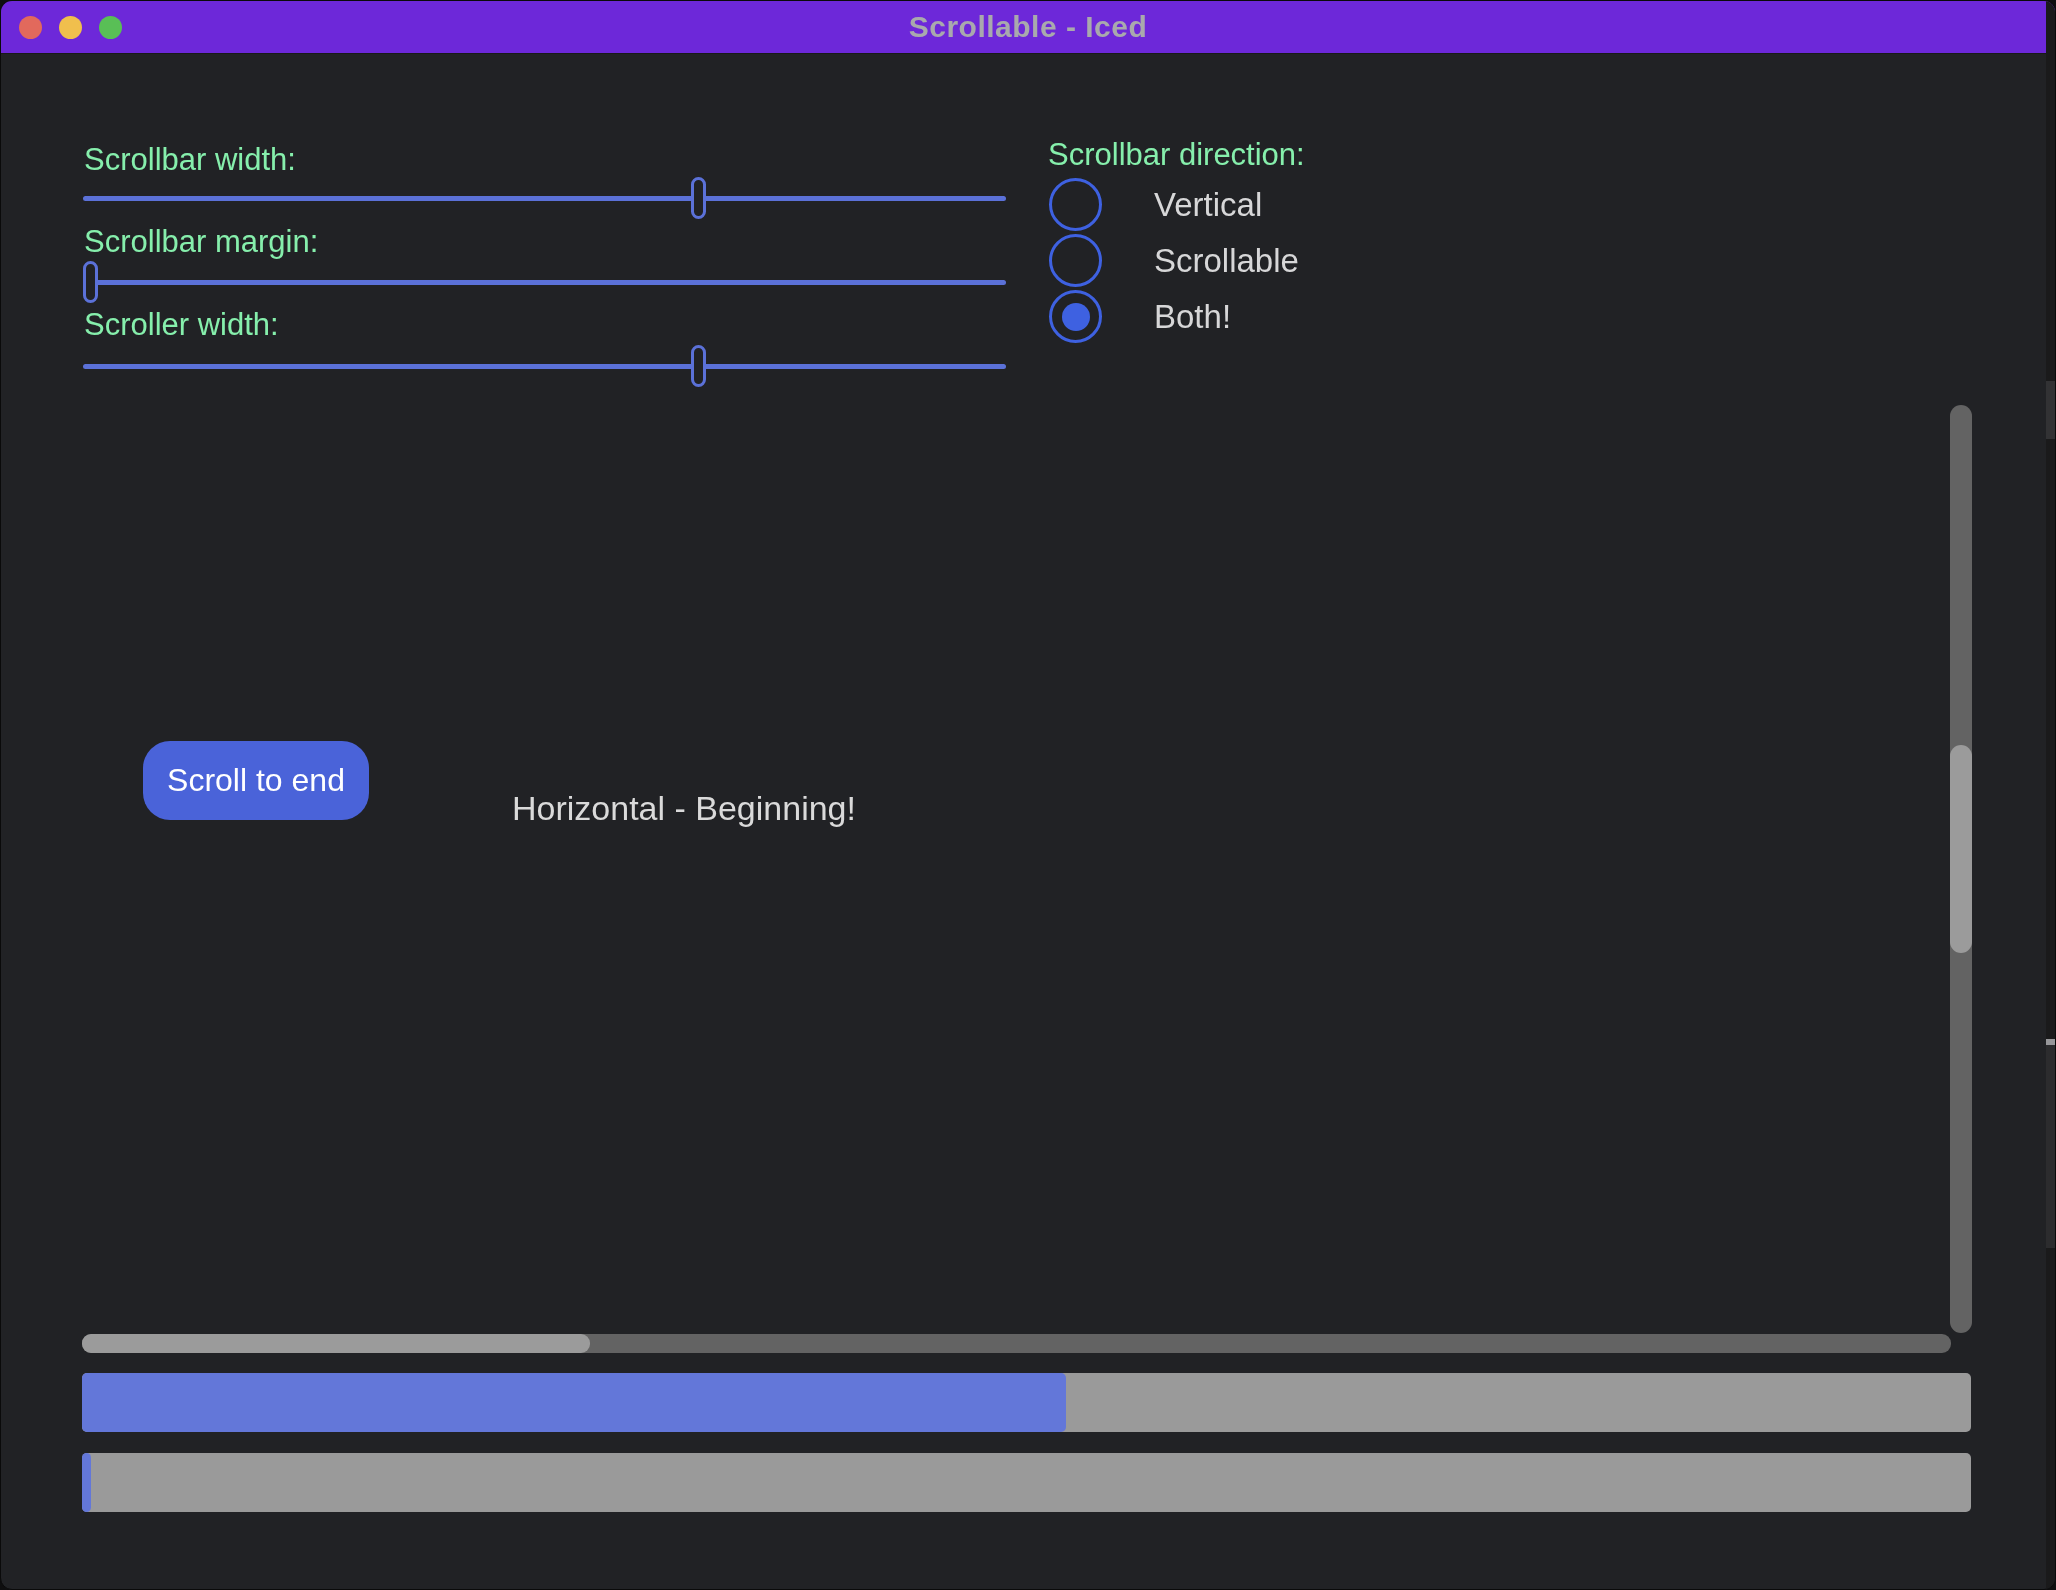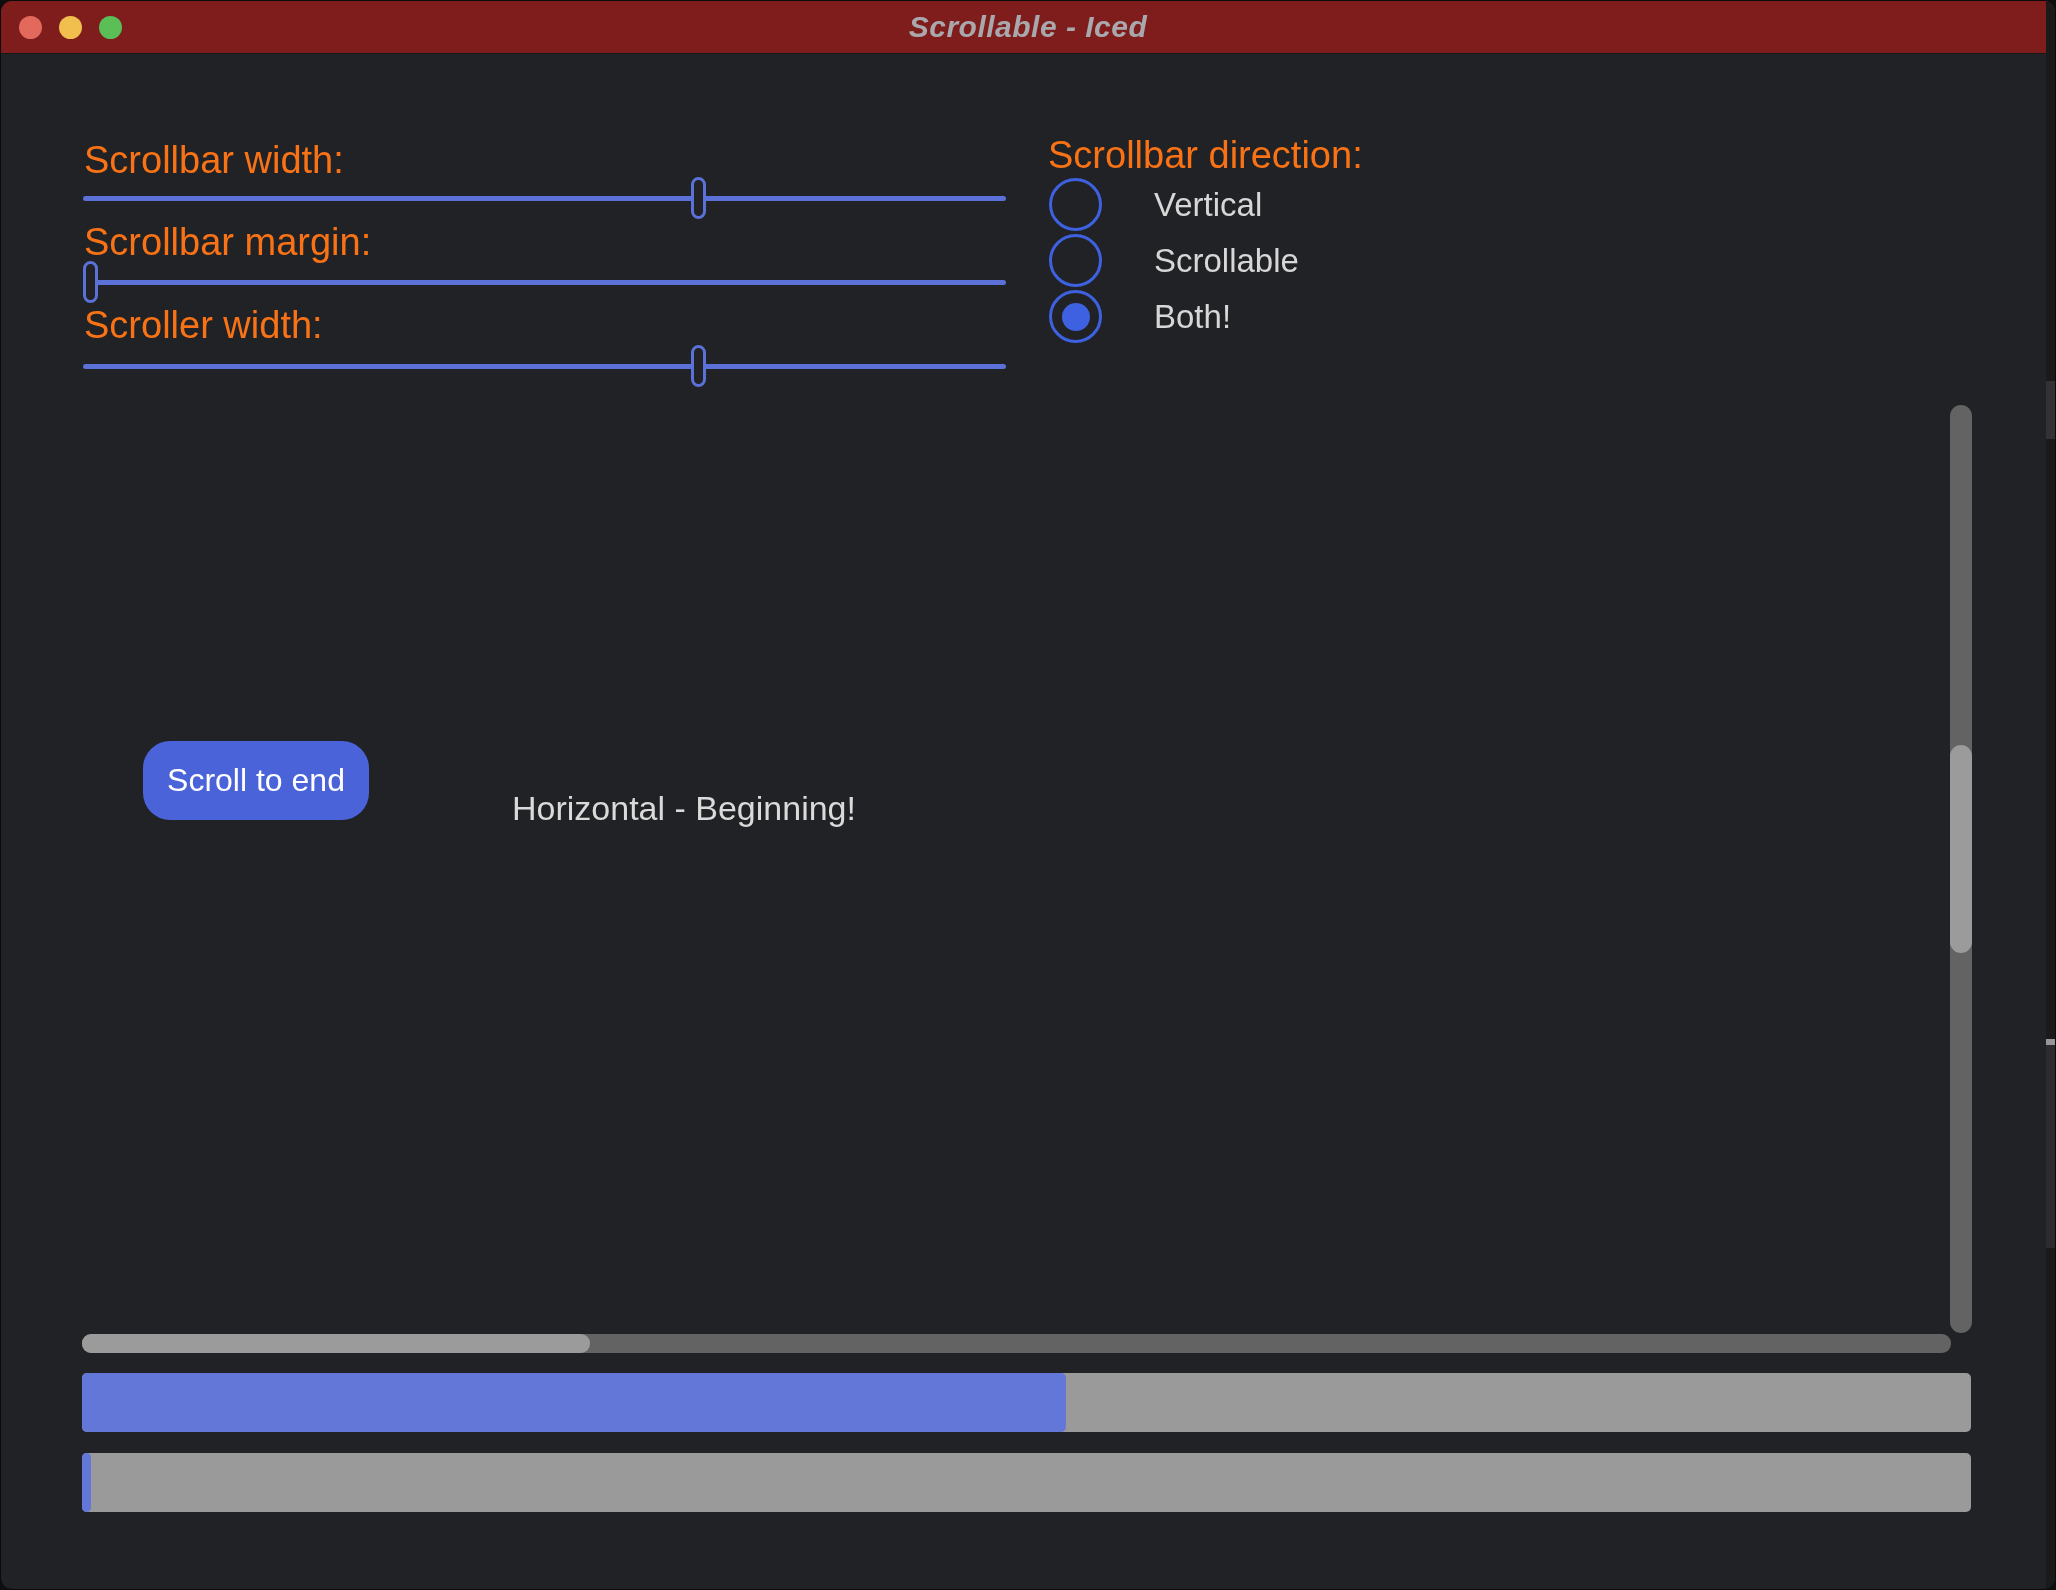--- a/index.html
+++ b/index.html
@@ -4,29 +4,29 @@
 <style>
   * { margin:0; padding:0; box-sizing:border-box; }
   html,body { width:2056px; height:1590px; background:#0e0e0f;
               font-family:"Liberation Sans", sans-serif; }
   .window { position:absolute; left:0; top:0; width:2056px; height:1590px;
             background:#212225; border-radius:12px; overflow:hidden;
             border:1px solid #0a0a0a; }
 
   
   .titlebar { position:absolute; left:0; top:0; width:100%; height:53px;
-              background:#7f1d1d; border-bottom:1px solid #19191b;
-              display:flex; align-items:center; justify-content:center;font-style:italic; }
+              background:#6d28d9; border-bottom:1px solid #19191b;
+              display:flex; align-items:center; justify-content:center; }
   .traffic { position:absolute; left:18px; top:0; height:53px;
              display:flex; align-items:center; gap:17px; }
   .tl { width:23px; height:23px; border-radius:50%; }
   .title-text { font-size:30px; font-weight:bold; color:#a9a9ad; letter-spacing:0.5px; }
 
   
-  .ctl-label { position:absolute; font-size:38px; color:#f97316; line-height:36px; }
+  .ctl-label { position:absolute; font-size:31px; color:#86efac; line-height:36px; }
   .rail { position:absolute; left:82px; width:923px; height:5px;
           border-radius:3px; }
   .handle { position:absolute; top:-19px; width:15px; height:42px;
             border-radius:8px; background:#212225; border-width:3px; border-style:solid; }
 
   
   .radio-row { position:absolute; left:1048px; display:flex; align-items:center; }
   .radio-circle { width:53px; height:53px; border-radius:50%;
                   border-width:3px; border-style:solid;
                   display:flex; align-items:center; justify-content:center; }

